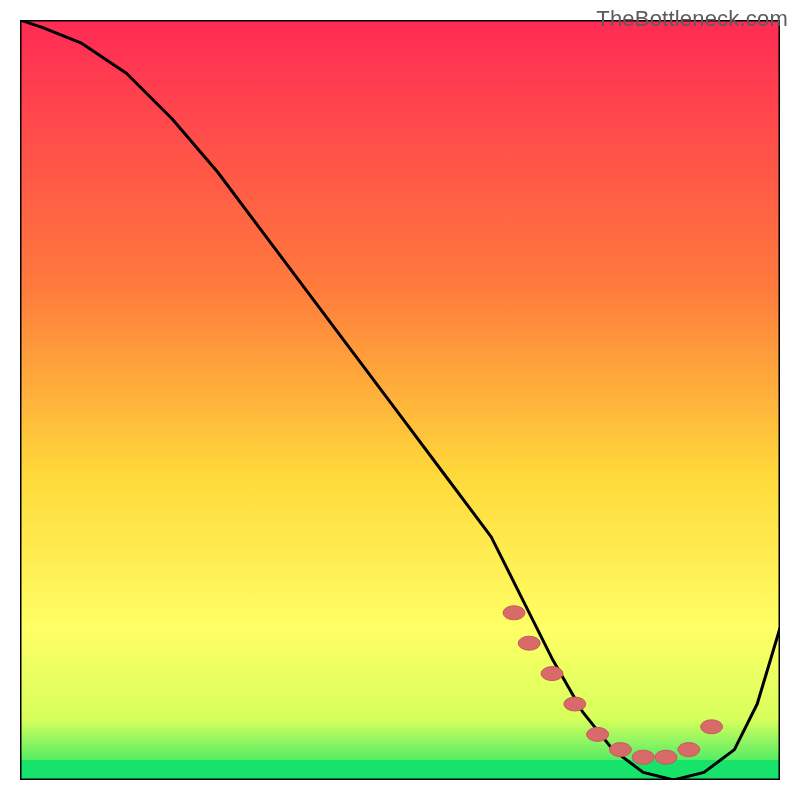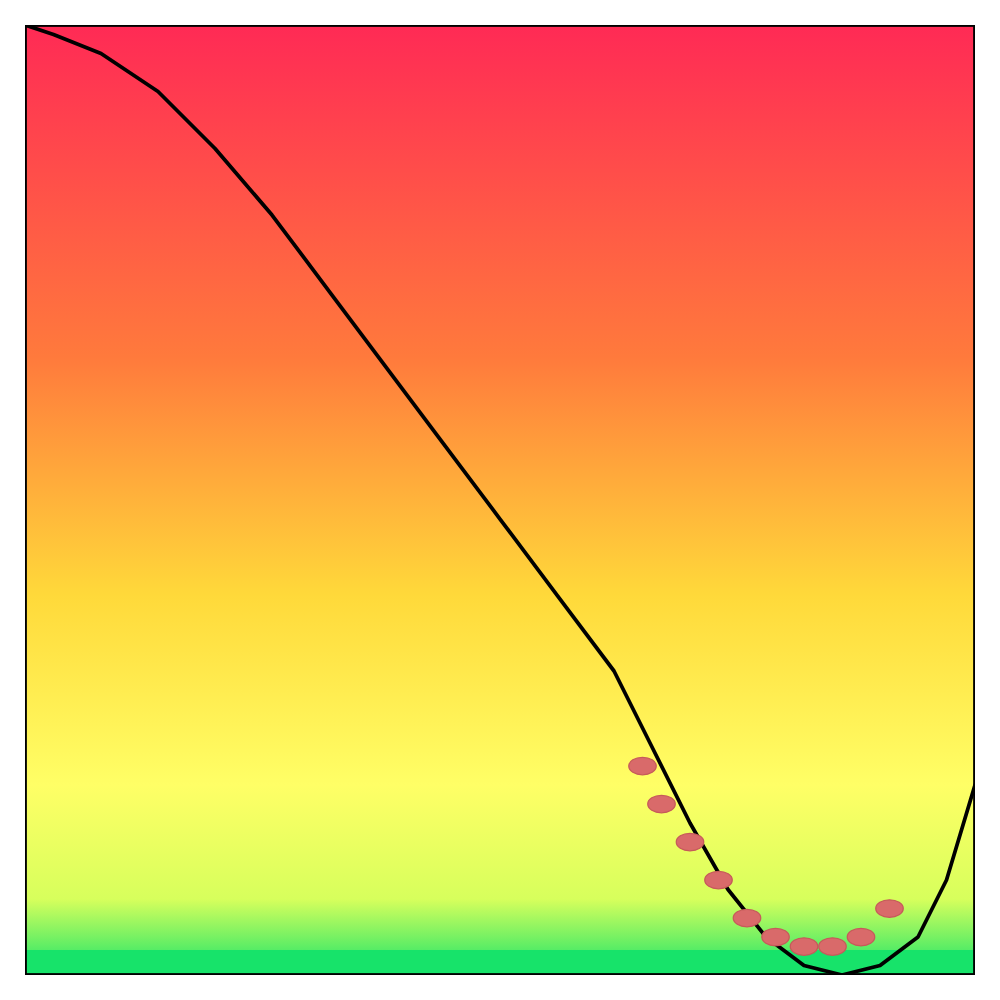--- a/index.html
+++ b/index.html
@@ -34,20 +34,21 @@
     height: 760px;
   }
   svg {
     display: block;
   }
 </style>
 </head>
 <body>
 
 <div class="container">
+  <div class="watermark">TheBottleneck.com</div>
   <div class="plot-area">
     <svg width="760" height="760" viewBox="0 0 760 760">
       <defs>
         <linearGradient id="bg-grad" x1="0" y1="0" x2="0" y2="1">
           <stop id="g0" offset="0%" stop-color="#ff2a55"></stop>
           <stop id="g1" offset="35%" stop-color="#ff7a3c"></stop>
           <stop id="g2" offset="60%" stop-color="#ffd93a"></stop>
           <stop id="g3" offset="80%" stop-color="#ffff66"></stop>
           <stop id="g4" offset="92%" stop-color="#d7ff5c"></stop>
           <stop id="g5" offset="100%" stop-color="#17e36a"></stop>

